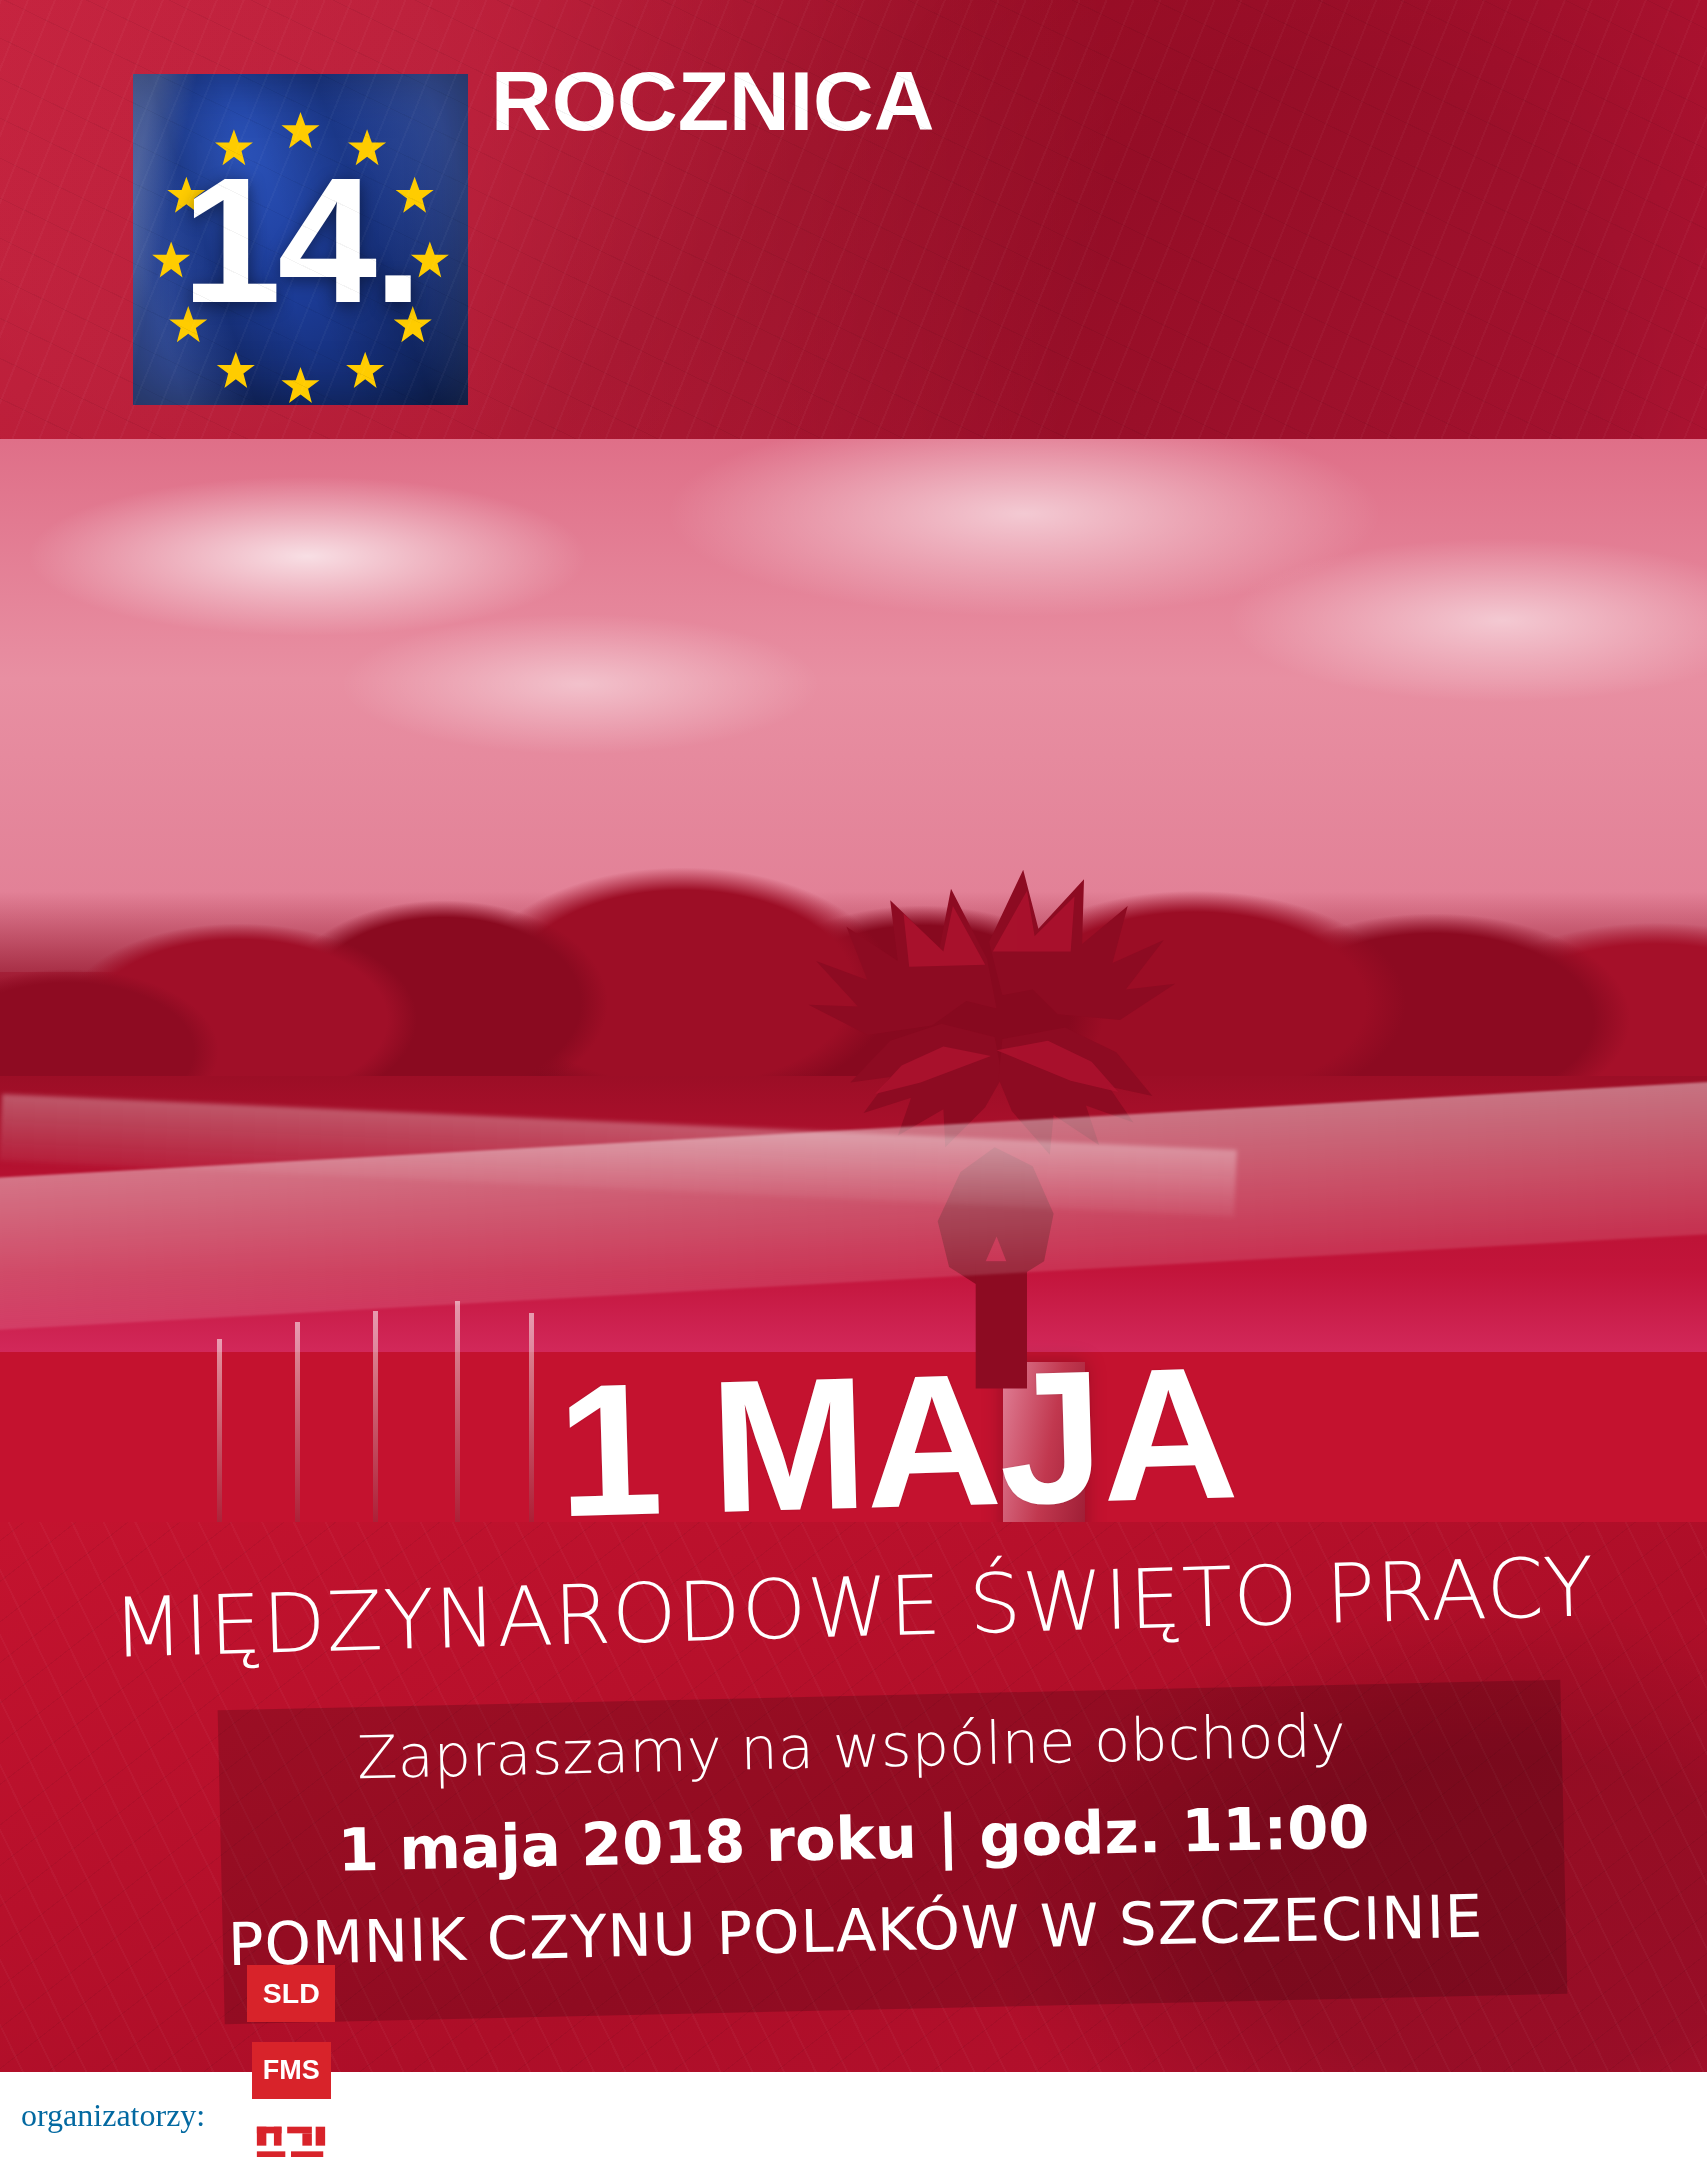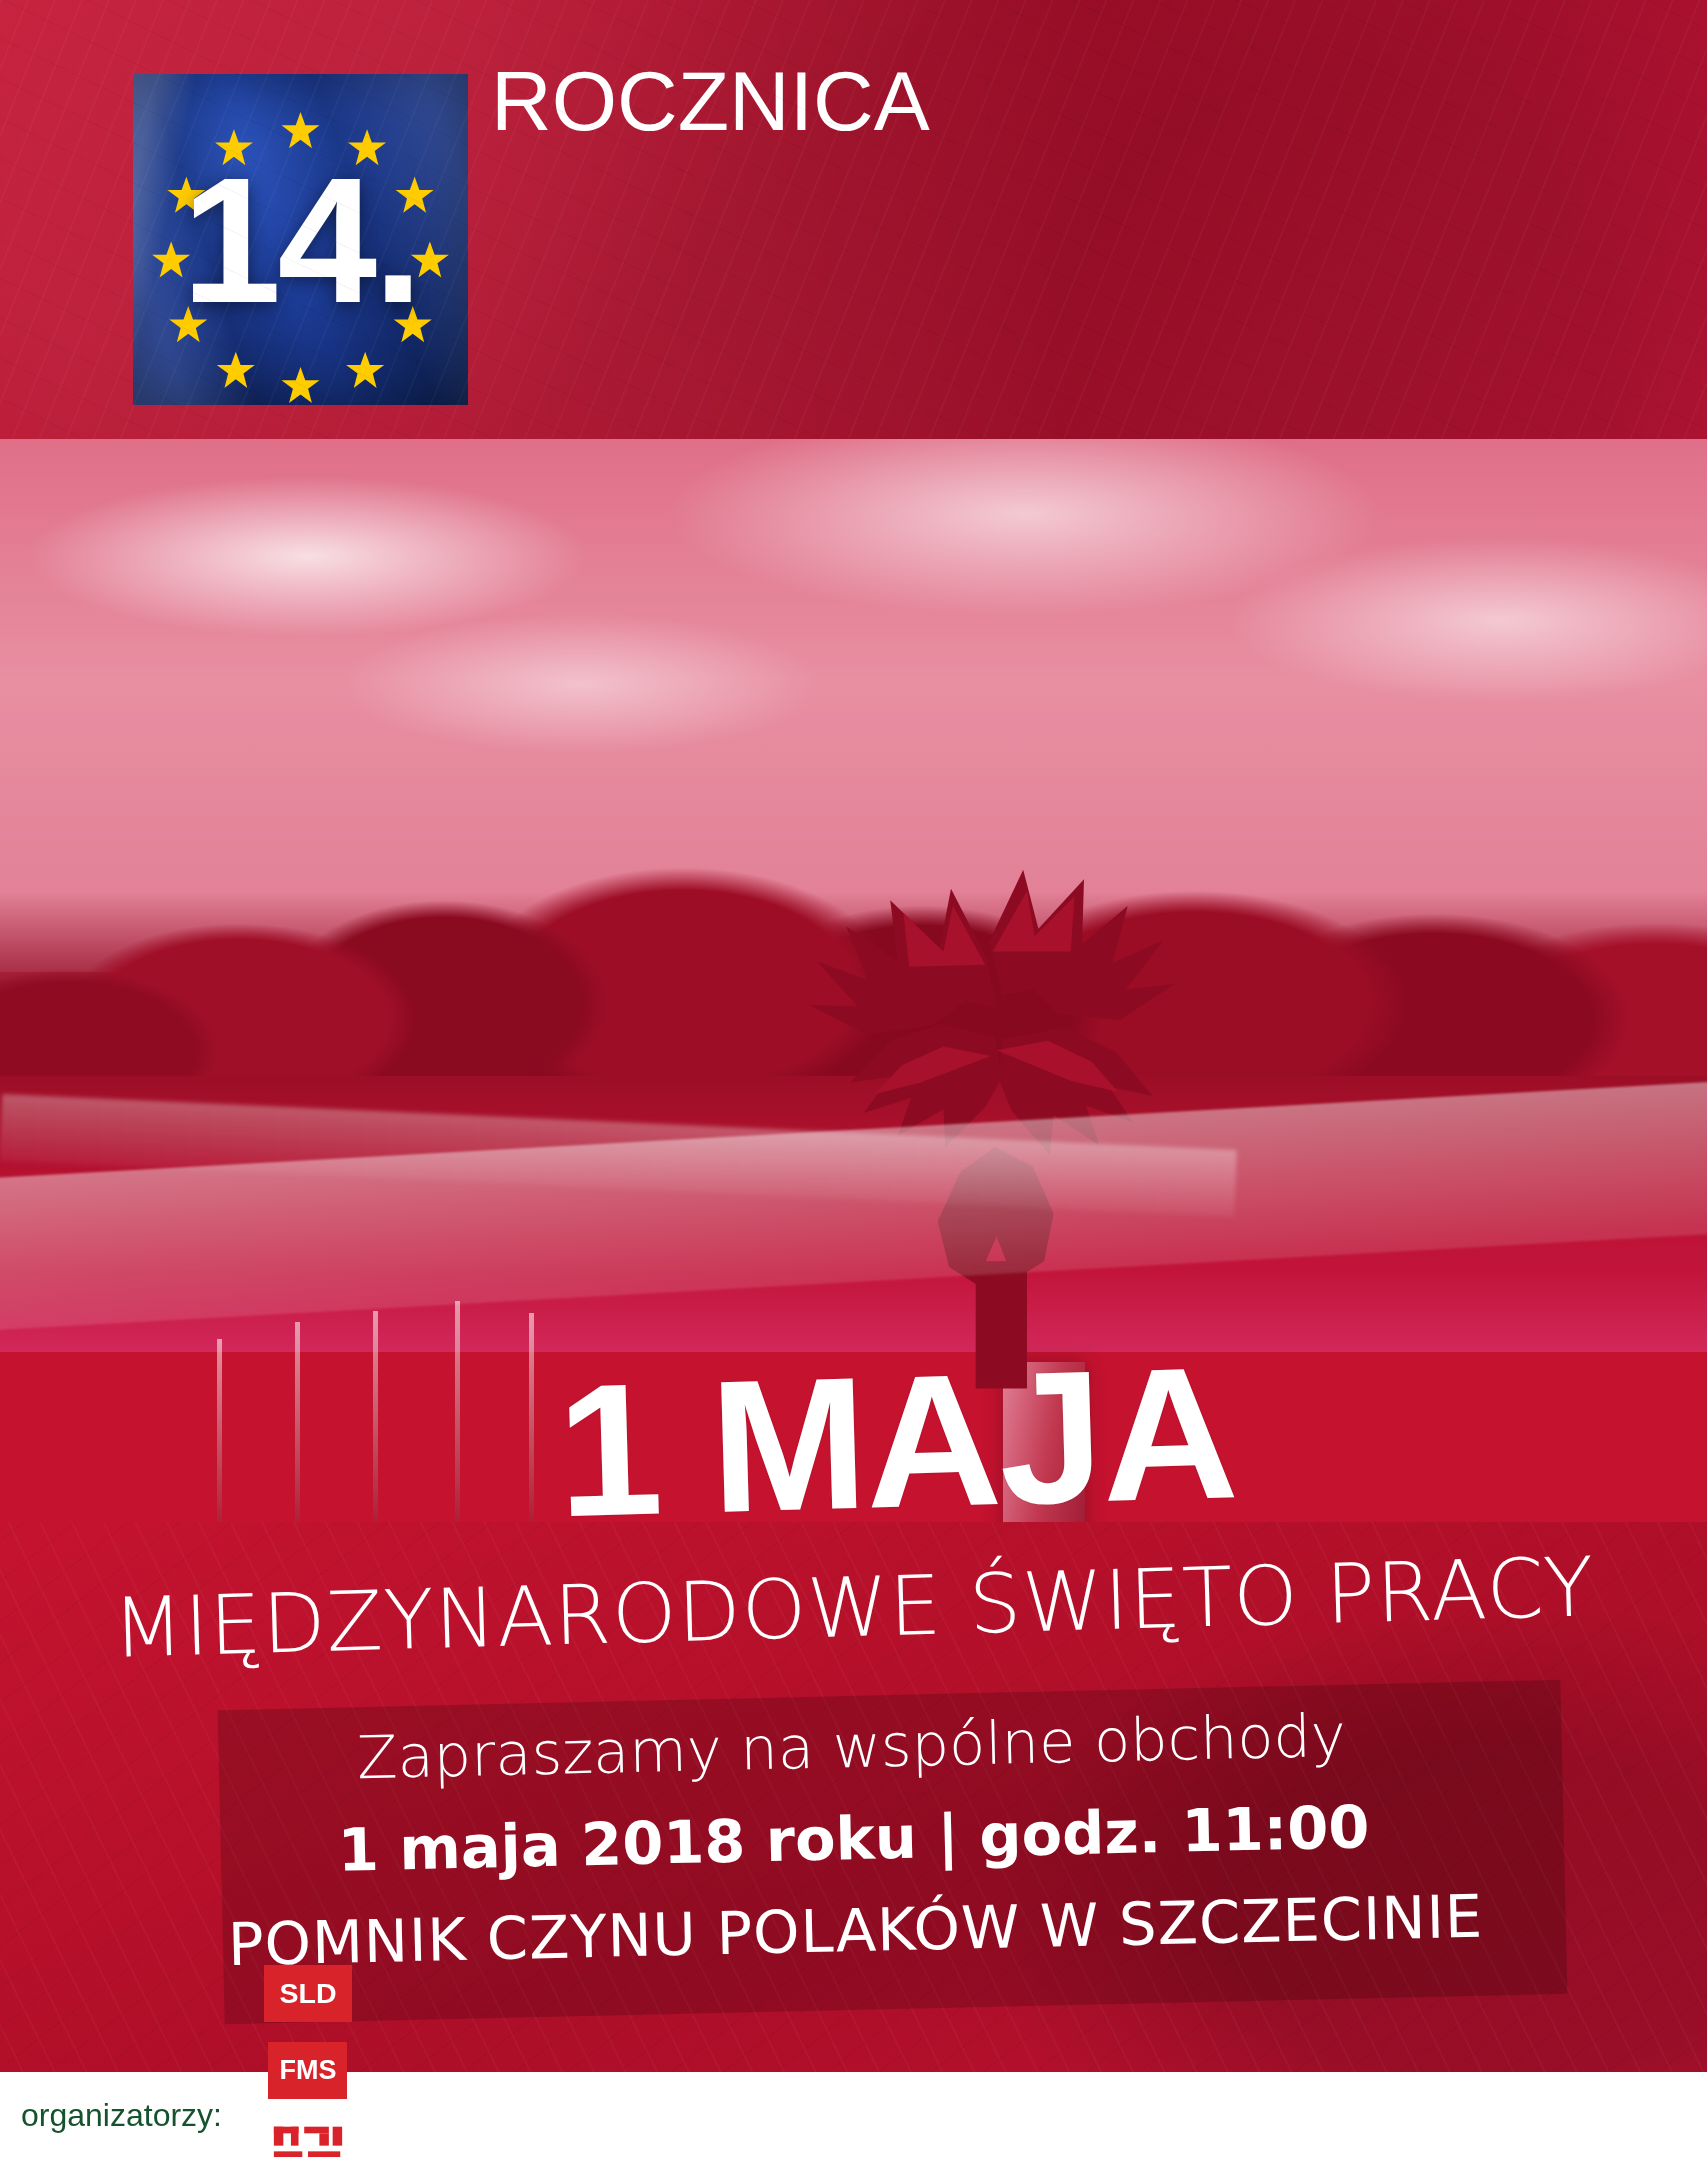--- a/index.html
+++ b/index.html
@@ -74,21 +74,21 @@
     text-shadow: 0 3.8px 17px rgba(0,0,0,0.45);
     font-family: "Liberation Sans", sans-serif;
     border-radius: 8px;
   }
 
   .banner-text {
     position: absolute;
     left: 491px; top: 59px;
     width: 1189px;
     color: #ffffff;
-    font-weight: normal;
+    font-weight: bold;
     line-height: 1.02;
     letter-spacing: 0px;
   }
   .banner-text .l1 { font-size: 84px; }
   .banner-text .l2 { font-size: 84px; margin-top: 17px; }
   .banner-text .l3 { font-size: 84px; margin-top: 17px; }
 
   
   .photo {
     position: absolute;
@@ -257,22 +257,22 @@
     position: absolute;
     left: 0; top: 2072px;
     width: 1707px; height: 86px;
     background: #ffffff;
     display: flex;
     align-items: center;
   }
   .footer-label {
     margin-left: 21px;
     font-size: 32px;
-    color: #14532d;
-    font-family: Liberation Sans, sans-serif;
+    color: #0369a1;
+    font-family: Liberation Serif, serif;
   }
   .logos {
     display: flex;
     align-items: center;
     gap: 20px;
     margin-left: 42px;
     flex-direction: column;
   }
   .logo-sld {
     width: 88px; height: 57px;

